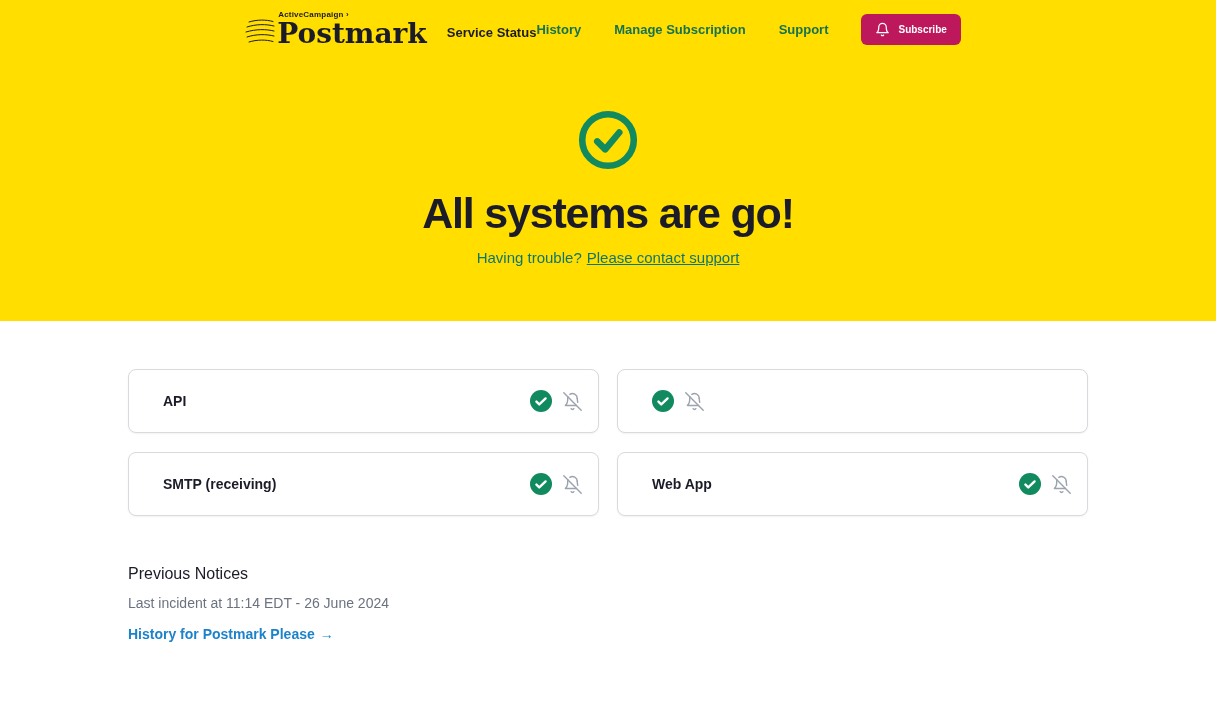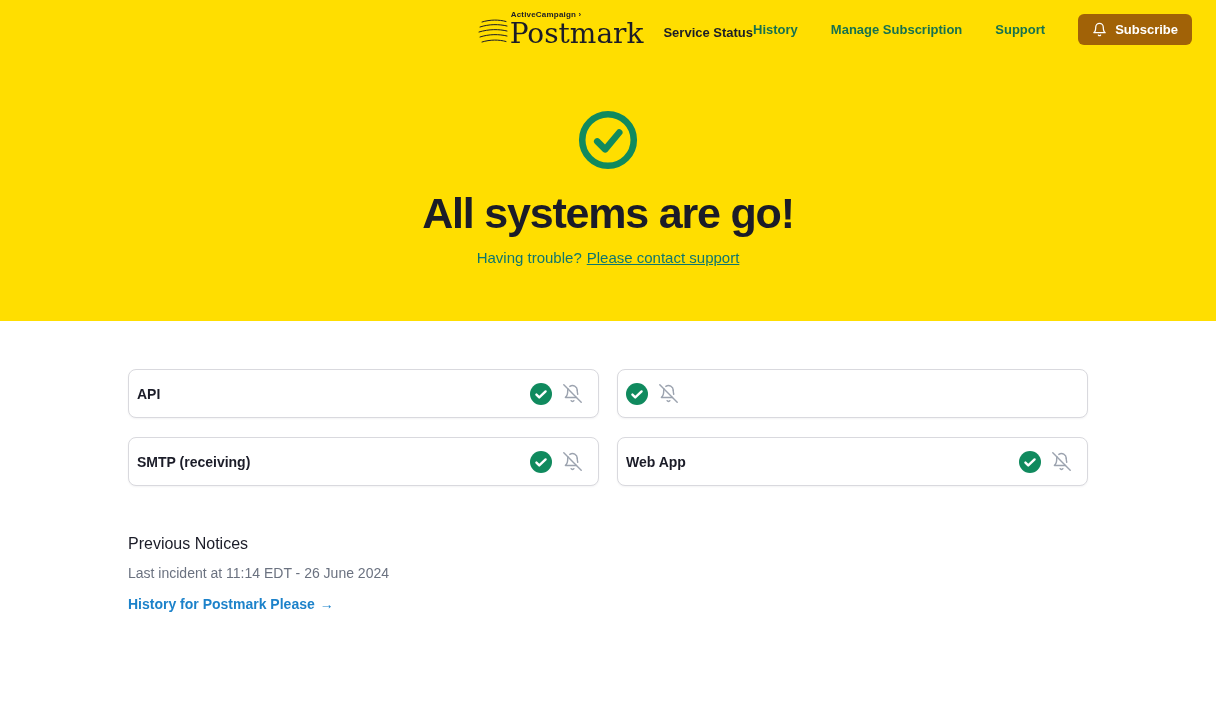--- a/index.html
+++ b/index.html
@@ -14,21 +14,21 @@
     overflow: hidden;
   }
 
   
   .hero {
     height: 321px;
     background: #FFDE00;
   }
   .topbar {
     display: flex;
-    justify-content: flex-end;
+    justify-content: center;
     align-items: flex-start;
     padding: 10px 24px 0 14px;
     height: 48px;
   }
   .brand-group {
     display: flex;
     align-items: center;
   }
   .logo {
     display: flex;
@@ -39,21 +39,21 @@
   .logo-col { display: flex; flex-direction: column; }
   .ac-label {
     font-size: 8px;
     font-weight: 600;
     letter-spacing: 0.2px;
     color: #1B1C28;
     margin-left: 1px;
   }
   .postmark {
     font-family: "DejaVu Serif", "Liberation Serif", serif;
-    font-weight: 400;
+    font-weight: 700;
     font-size: 28px;
     line-height: 1.05;
     color: #1B1C28;
   }
   .service-status {
     font-size: 13px;
     font-weight: 700;
     color: #1B1C28;
     margin-left: 20px;
     align-self: center;
@@ -69,26 +69,26 @@
     font-size: 13px;
     font-weight: 600;
     color: #17724E;
     text-decoration: none;
     cursor: pointer;
   }
   .subscribe-btn {
     display: inline-flex;
     align-items: center;
     gap: 8px;
-    background: #a16207;
+    background: #be185d;
     color: #ffffff;
     border: none;
     border-radius: 6px;
     padding: 8px 14px;
-    font-size: 13px;
+    font-size: 10px;
     font-weight: 600;
     font-family: inherit;
     cursor: pointer;
   }
   .hero-center { text-align: center; }
   .hero-check { margin-top: 62px; }
   .hero-center h1 {
     font-size: 43px;
     font-weight: 800;
     letter-spacing: -1.2px;
@@ -110,27 +110,27 @@
   
   main { width: 960px; margin: 0 auto; }
   .cards {
     display: grid;
     grid-template-columns: 1fr 1fr;
     column-gap: 18px;
     row-gap: 19px;
     margin-top: 48px;
   }
   .card {
-    height: 49px;
+    height: 64px;
     background: #ffffff;
     border: 1px solid #D9D9DE;
     border-radius: 8px;
     display: flex;
     align-items: center;
-    padding: 0 16px 0 8px;
+    padding: 0 16px 0 34px;
     box-shadow: 0 1px 2px rgba(27,28,40,0.05);
   }
   .card .label {
     flex: 1;
     font-size: 14px;
     font-weight: 700;
     color: #1B1C28;
   }
   .ok-icon { width: 22px; height: 22px; display: block; }
   .mute-icon {

